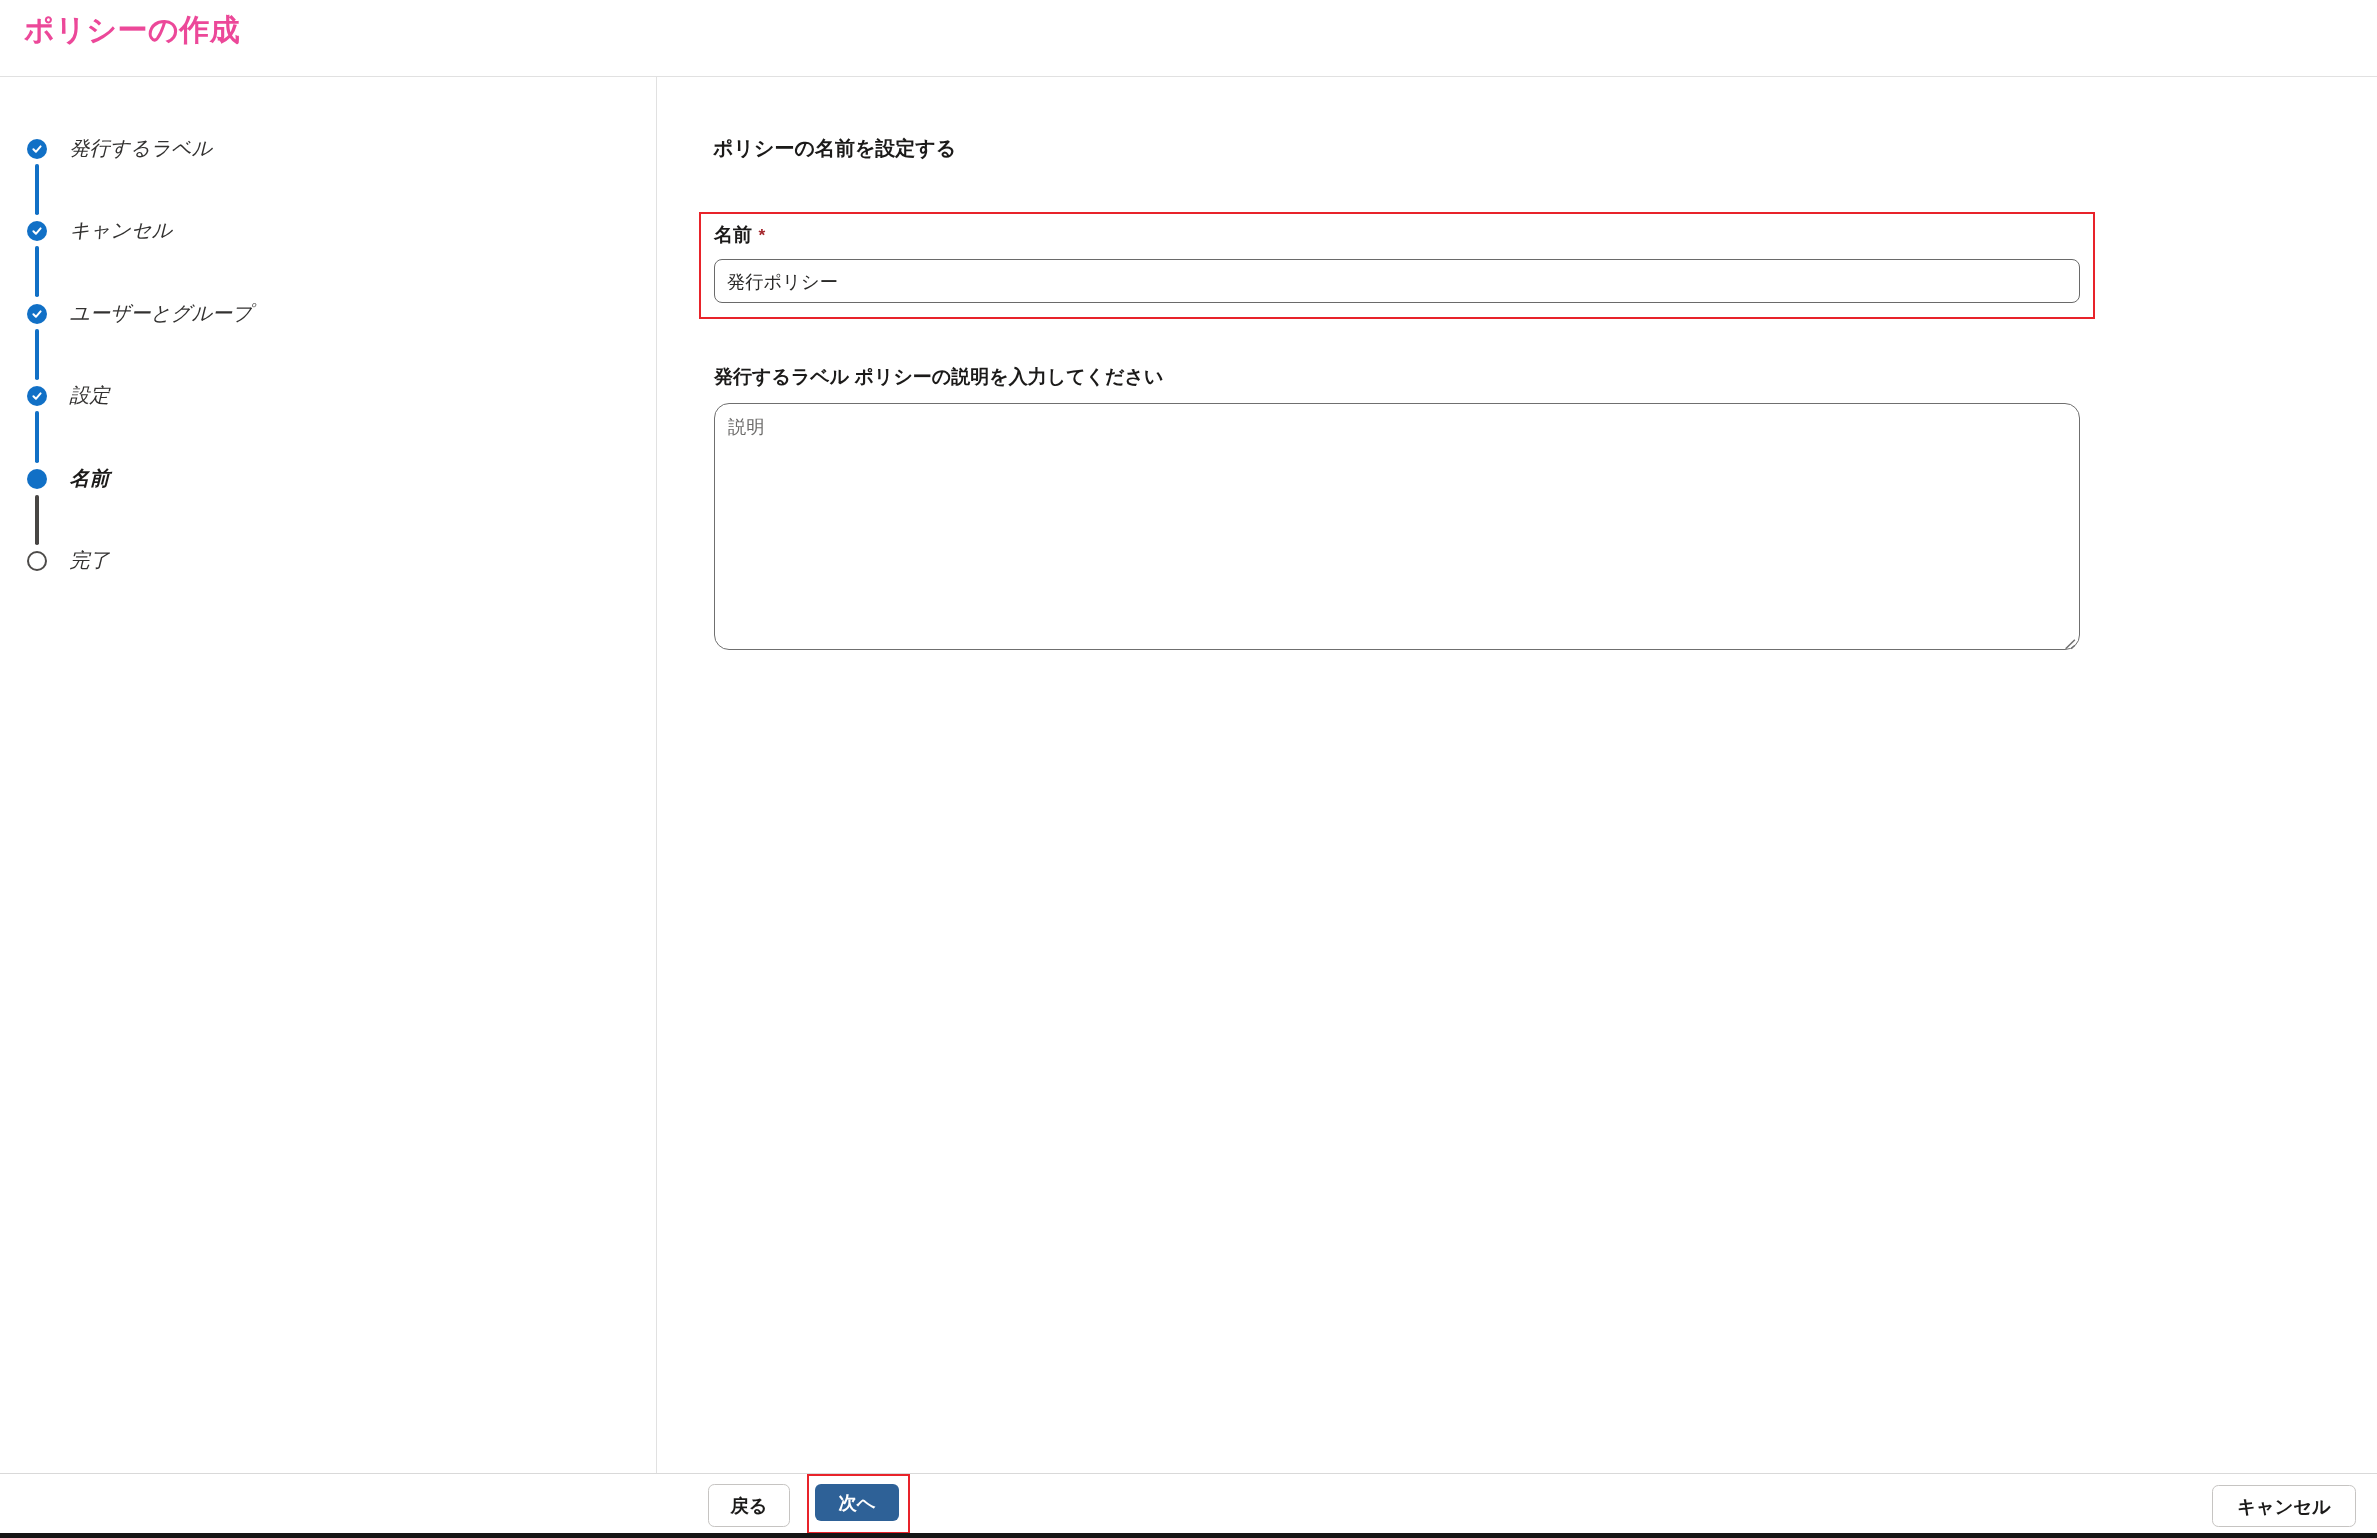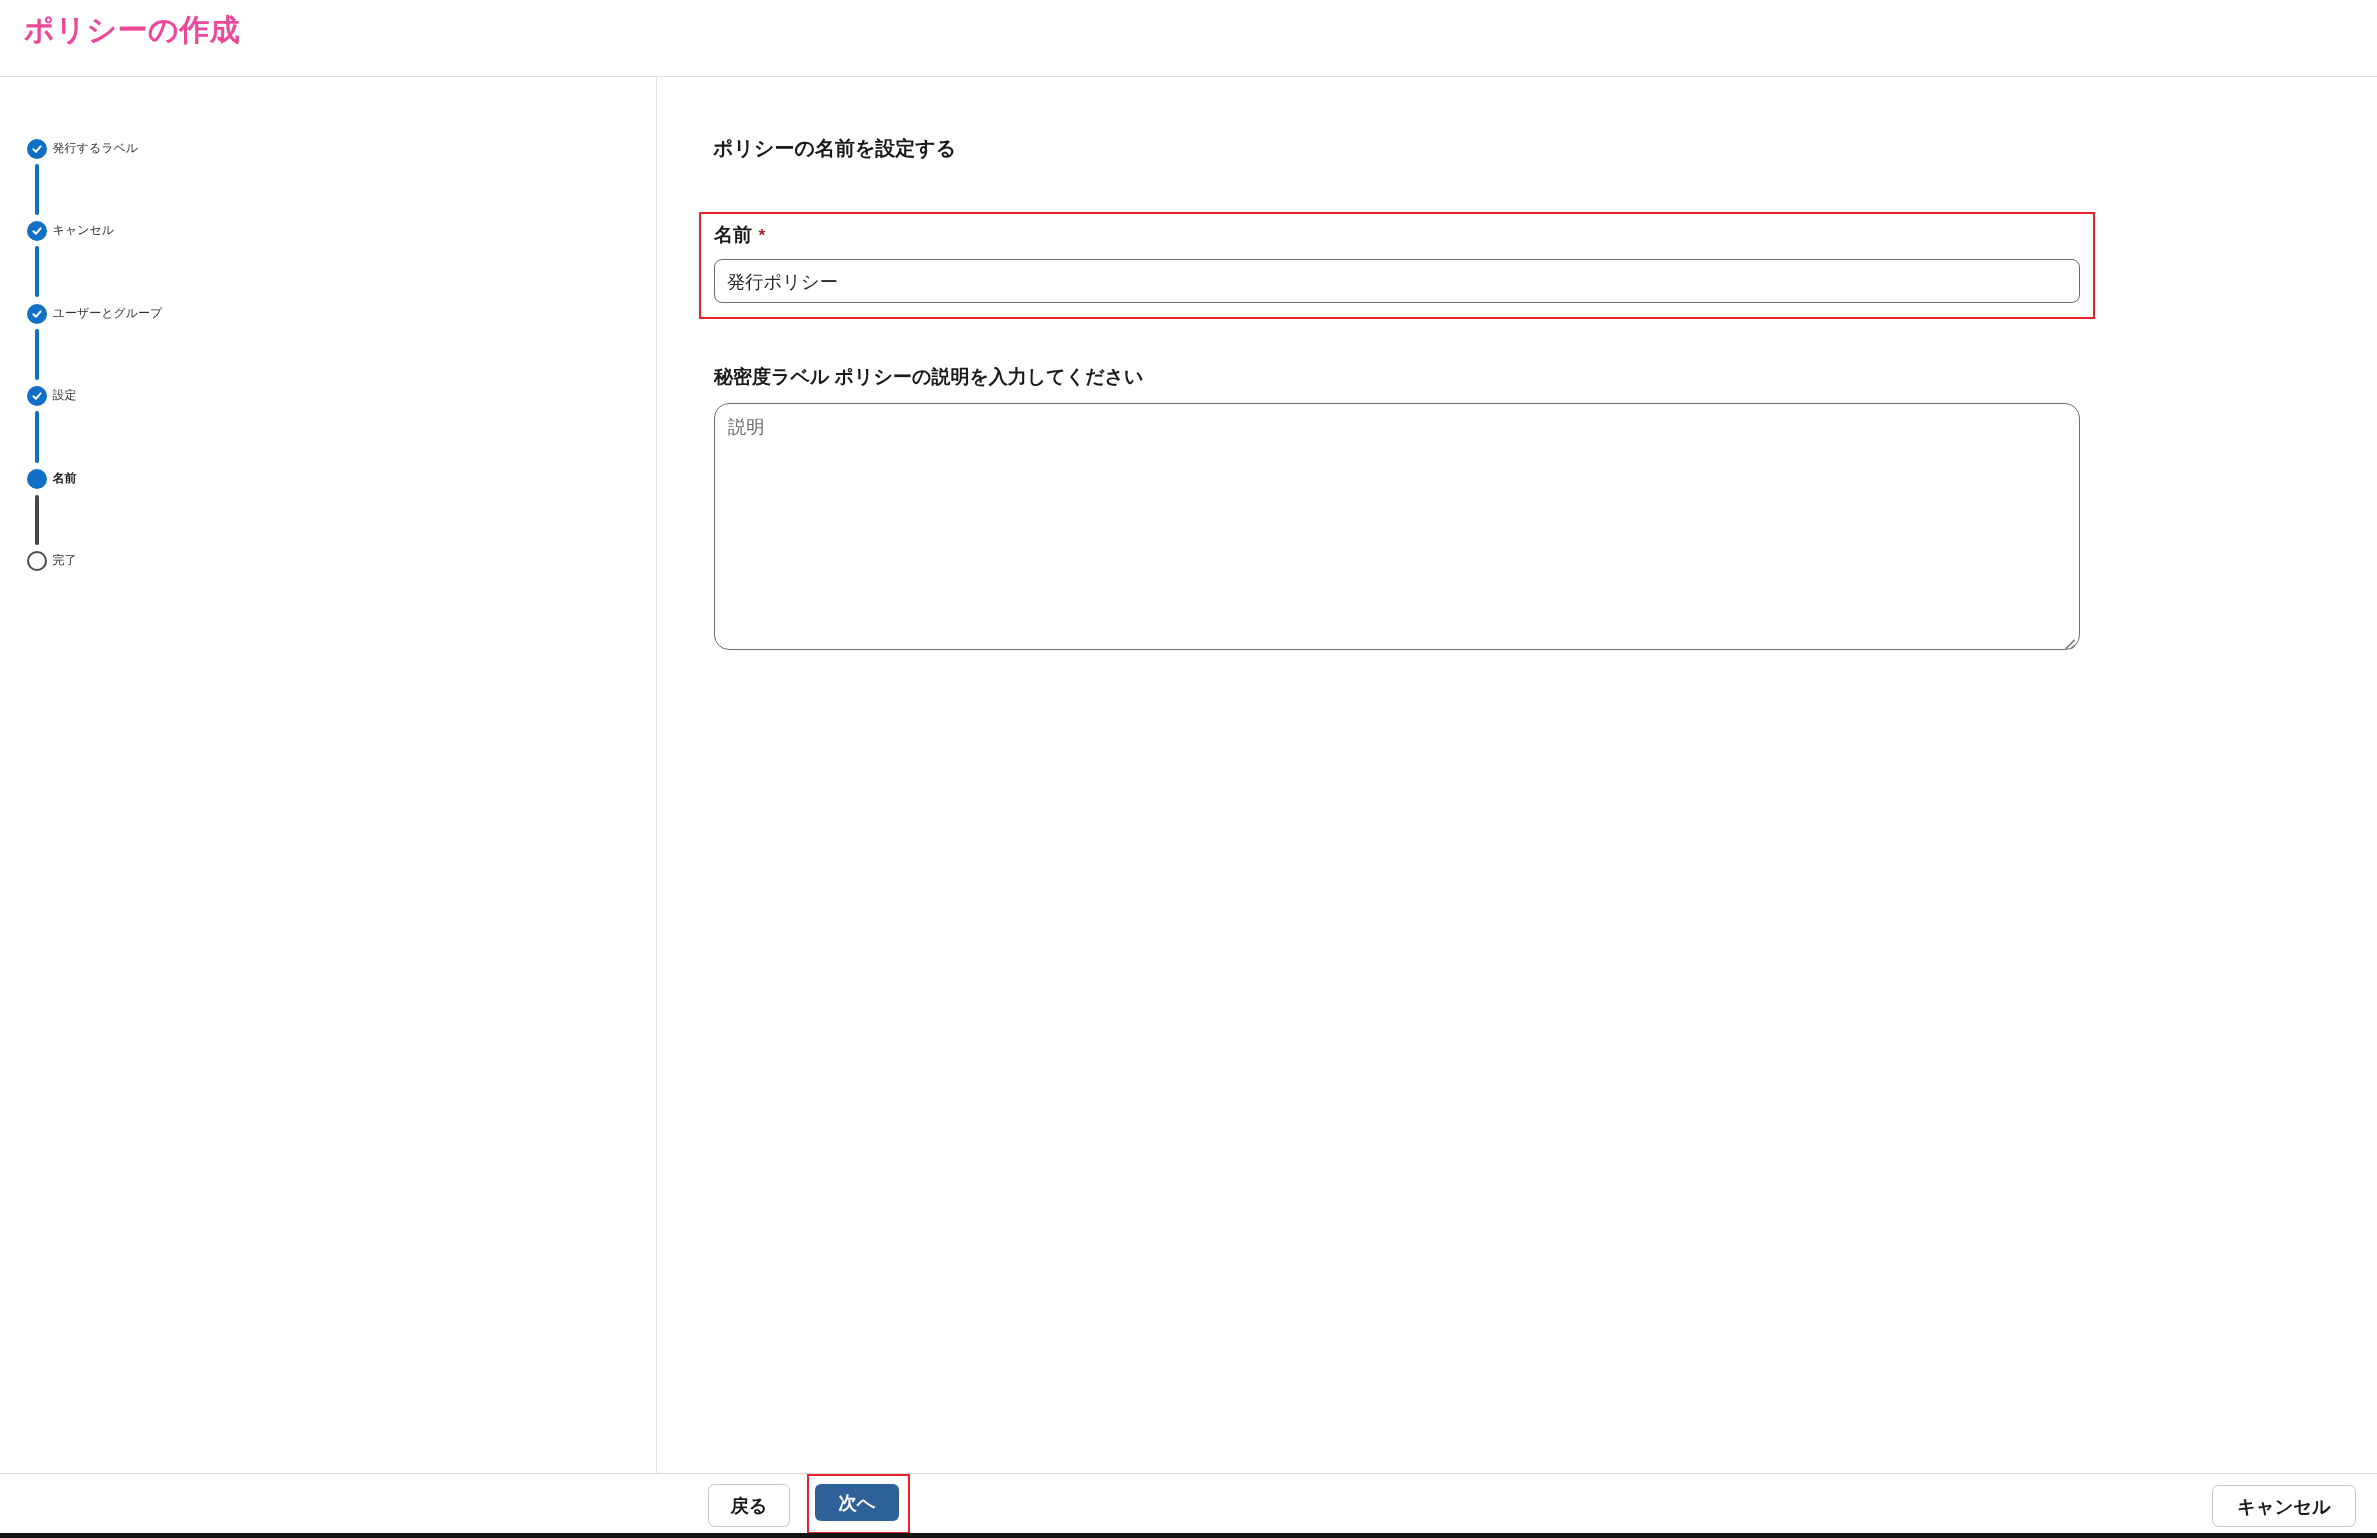--- a/index.html
+++ b/index.html
@@ -24,21 +24,21 @@
   .page-title{
     left:24px;top:9.2px;
     font-size:30px;font-weight:700;line-height:42px;
     color:#ec4899;letter-spacing:0.5px;
   }
   .divider-top{left:0;top:76px;width:2377px;height:0.9px;background:var(--divider,#e1e1e1);}
   .divider-vert{left:656px;top:77px;width:0.9px;height:1396px;background:var(--divider,#e1e1e1);}
 
   
   .step{left:0;height:29px;display:flex;align-items:center;padding-left:26.6px;}
-  .step .label{margin-left:6px;font-size:12px;color:#323130;}
+  .step .label{margin-left:23px;font-size:20px;color:#323130;font-style:italic;}
   .step.current .label{font-weight:700;color:#1b1a19;}
   .dot{
     width:20px;height:20px;border-radius:50%;flex:0 0 20px;
     display:flex;align-items:center;justify-content:center;
   }
   .dot.completed,.dot.current{background:var(--step_blue,#1170c6);}
   .dot.upcoming{background:#ffffff;border:2.7px solid #4d4b49;}
   .connector{left:35px;width:3.7px;border-radius:1.8px;background:var(--step_blue,#1170c6);}
   .connector.dark{background:#484644;}
 
@@ -146,21 +146,21 @@
 
 <h2 class="abs content-heading">ポリシーの名前を設定する</h2>
 
 <div class="abs annotation-box ann-name"></div>
 
 <div class="abs field-label" style="top:223px">
   <span>名前</span><span class="req">*</span>
 </div>
 <input class="abs name-input" type="text" value="発行ポリシー" style="">
 
-<div class="abs field-label" style="top:365px">秘密度ラベル ポリシーの説明を入力してください</div>
+<div class="abs field-label" style="top:365px">発行するラベル ポリシーの説明を入力してください</div>
 <textarea class="abs desc-textarea" placeholder="説明" style=""></textarea>
 <svg class="abs resize-handle" viewBox="0 0 16 16">
   <path d="M14 4 L4 14" stroke="#6f6f6f" stroke-width="1.6"></path>
   <path d="M14 10 L10 14" stroke="#6f6f6f" stroke-width="1.6"></path>
 </svg>
 
 <div class="abs divider-footer"></div>
 <button class="abs btn btn-back">戻る</button>
 <div class="abs annotation-box ann-next"></div>
 <button class="abs btn btn-next">次へ</button>

